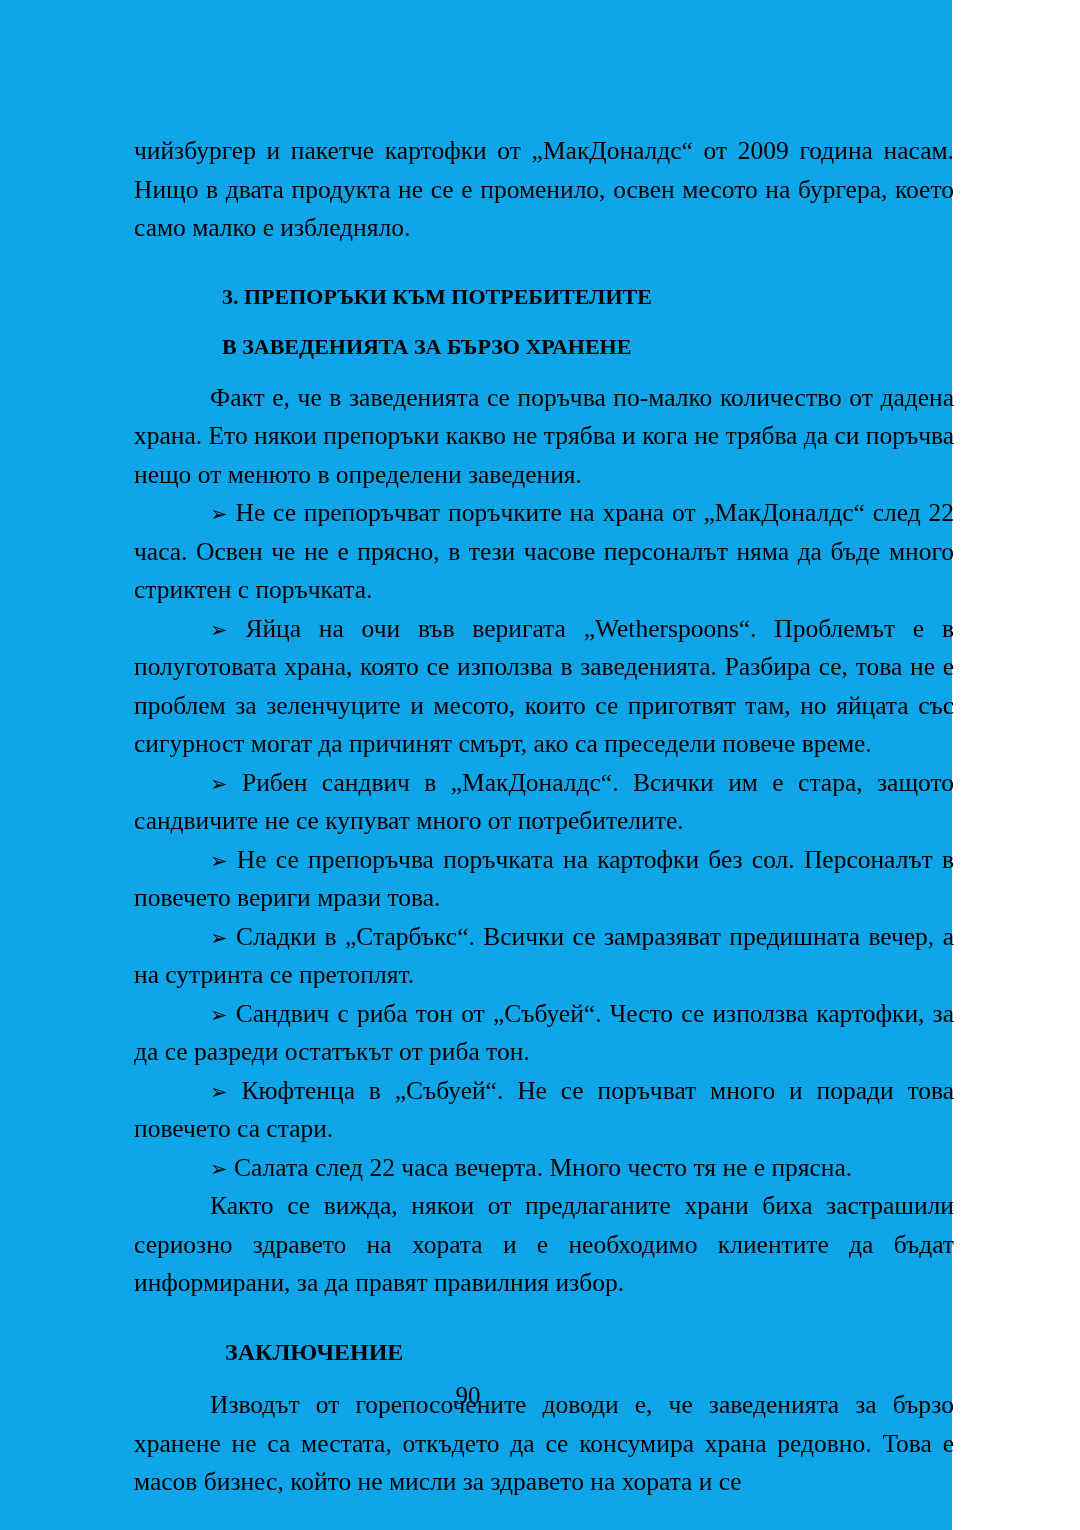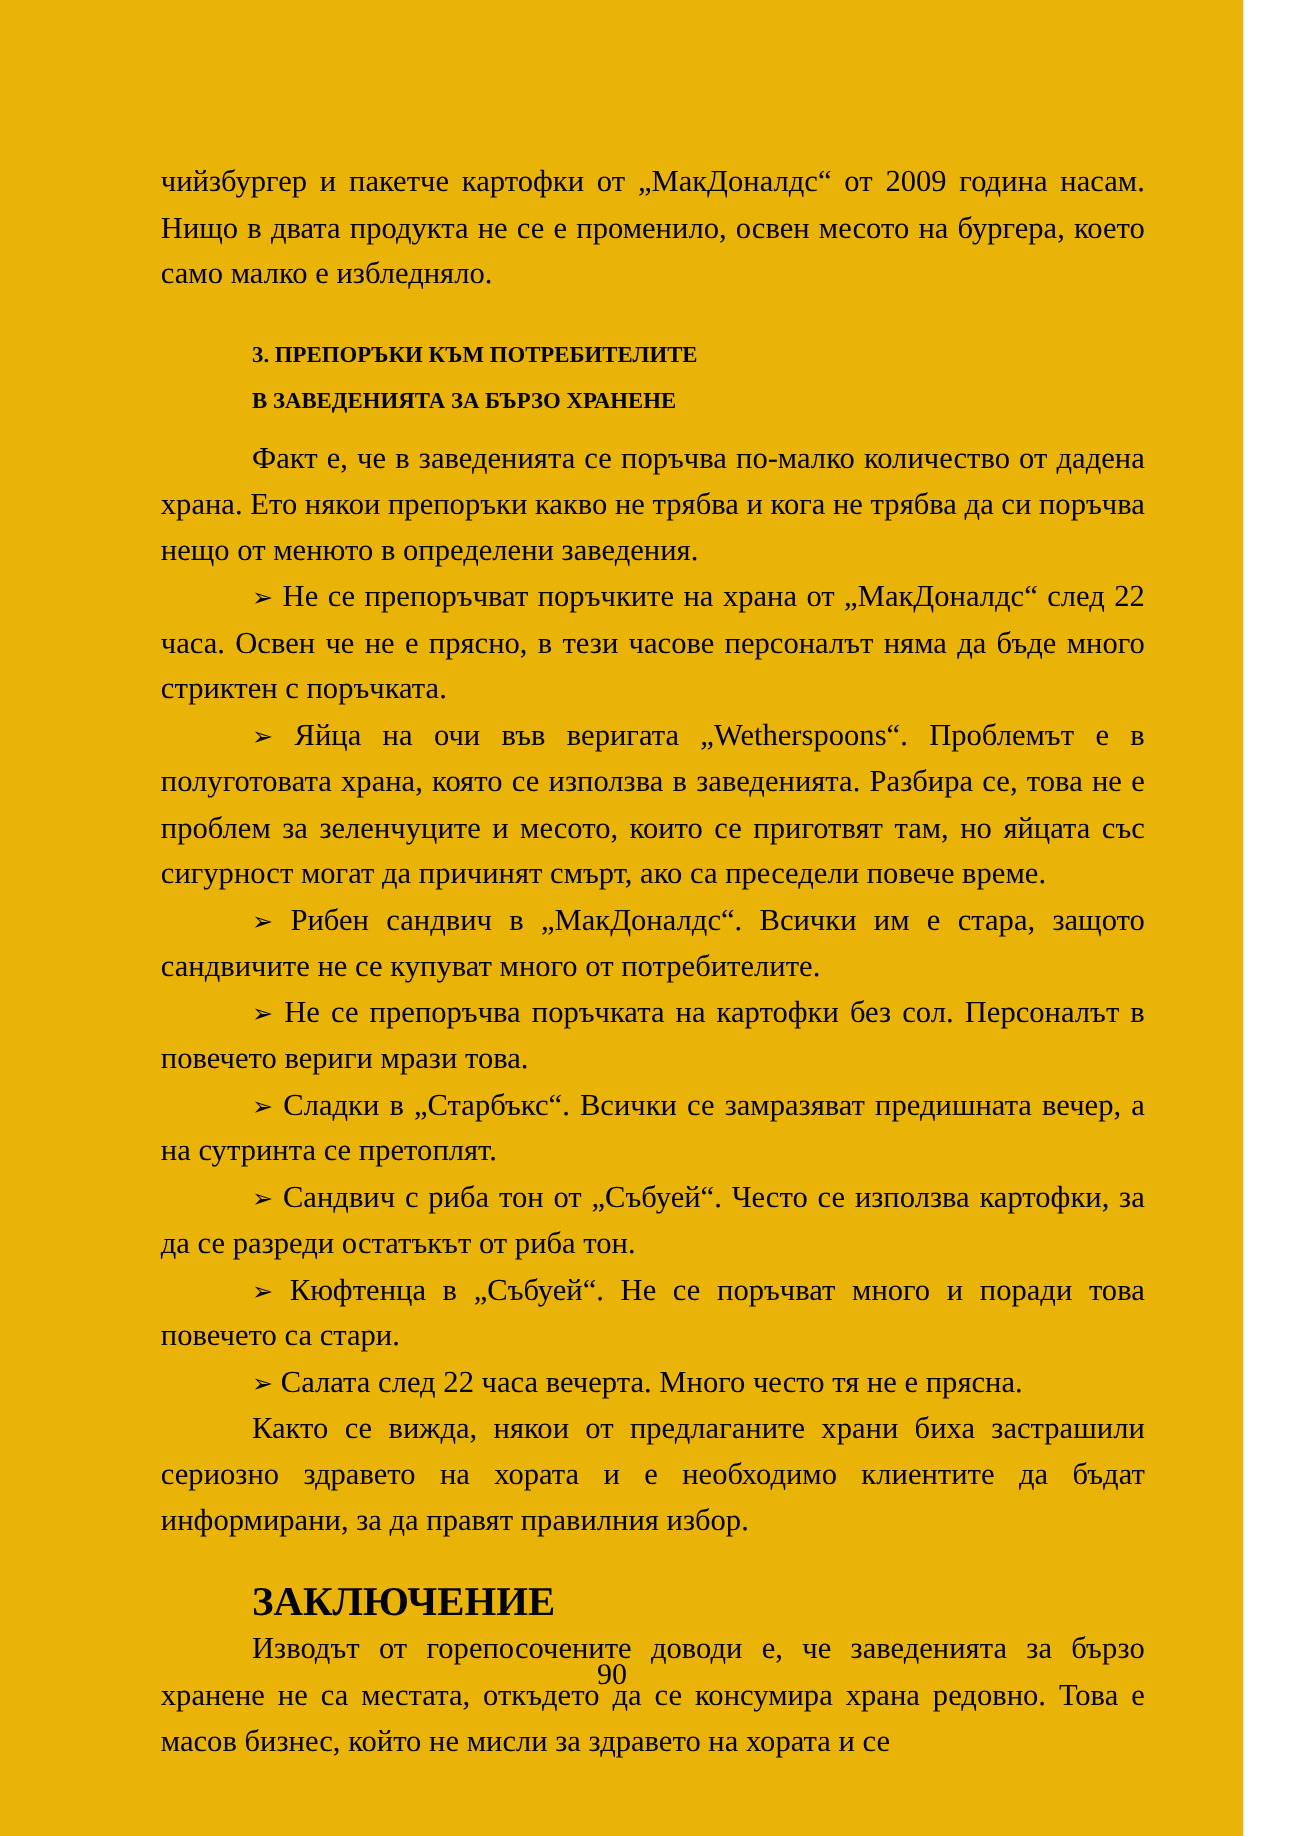--- a/index.html
+++ b/index.html
@@ -2,23 +2,23 @@
 <html lang="bg"><head>
 <meta charset="utf-8">
 <style>
   html, body {
     margin: 0;
     padding: 0;
     background: #ffffff;
   }
   .page {
     position: relative;
-    width: 1036px;
+    width: 952px;
     height: 1530px;
-    background: #eab308;
+    background: #0ea5e9;
     font-family: "Liberation Serif", "DejaVu Serif", serif;
     color: #000000;
     box-sizing: border-box;
   }
   .content {
     position: absolute;
     left: 134px;
     top: 132px;
     width: 820px;
   }
@@ -26,34 +26,34 @@
     margin: 0;
     font-size: 25.5px;
     line-height: 38.5px;
     text-align: justify;
     text-justify: inter-word;
   }
   p.indent {
     text-indent: 76px;
   }
   .heading {
-    margin: 0;
-    font-size: 19px;
+    margin: 12px;
+    font-size: 22px;
     line-height: 38.5px;
     font-weight: bold;
     text-align: left;
     padding-left: 76px;
   }
   .heading-block {
     margin-top: 30px;
     margin-bottom: 8px;
   }
   .section-title {
-    margin: 0;
-    font-size: 34px;
+    margin: 15px;
+    font-size: 24px;
     line-height: 38.5px;
     font-weight: bold;
     padding-left: 76px;
   }
   .bullet-para {
     text-indent: 76px;
   }
   .bullet {
     font-family: "DejaVu Sans", sans-serif;
     font-size: 21px;

